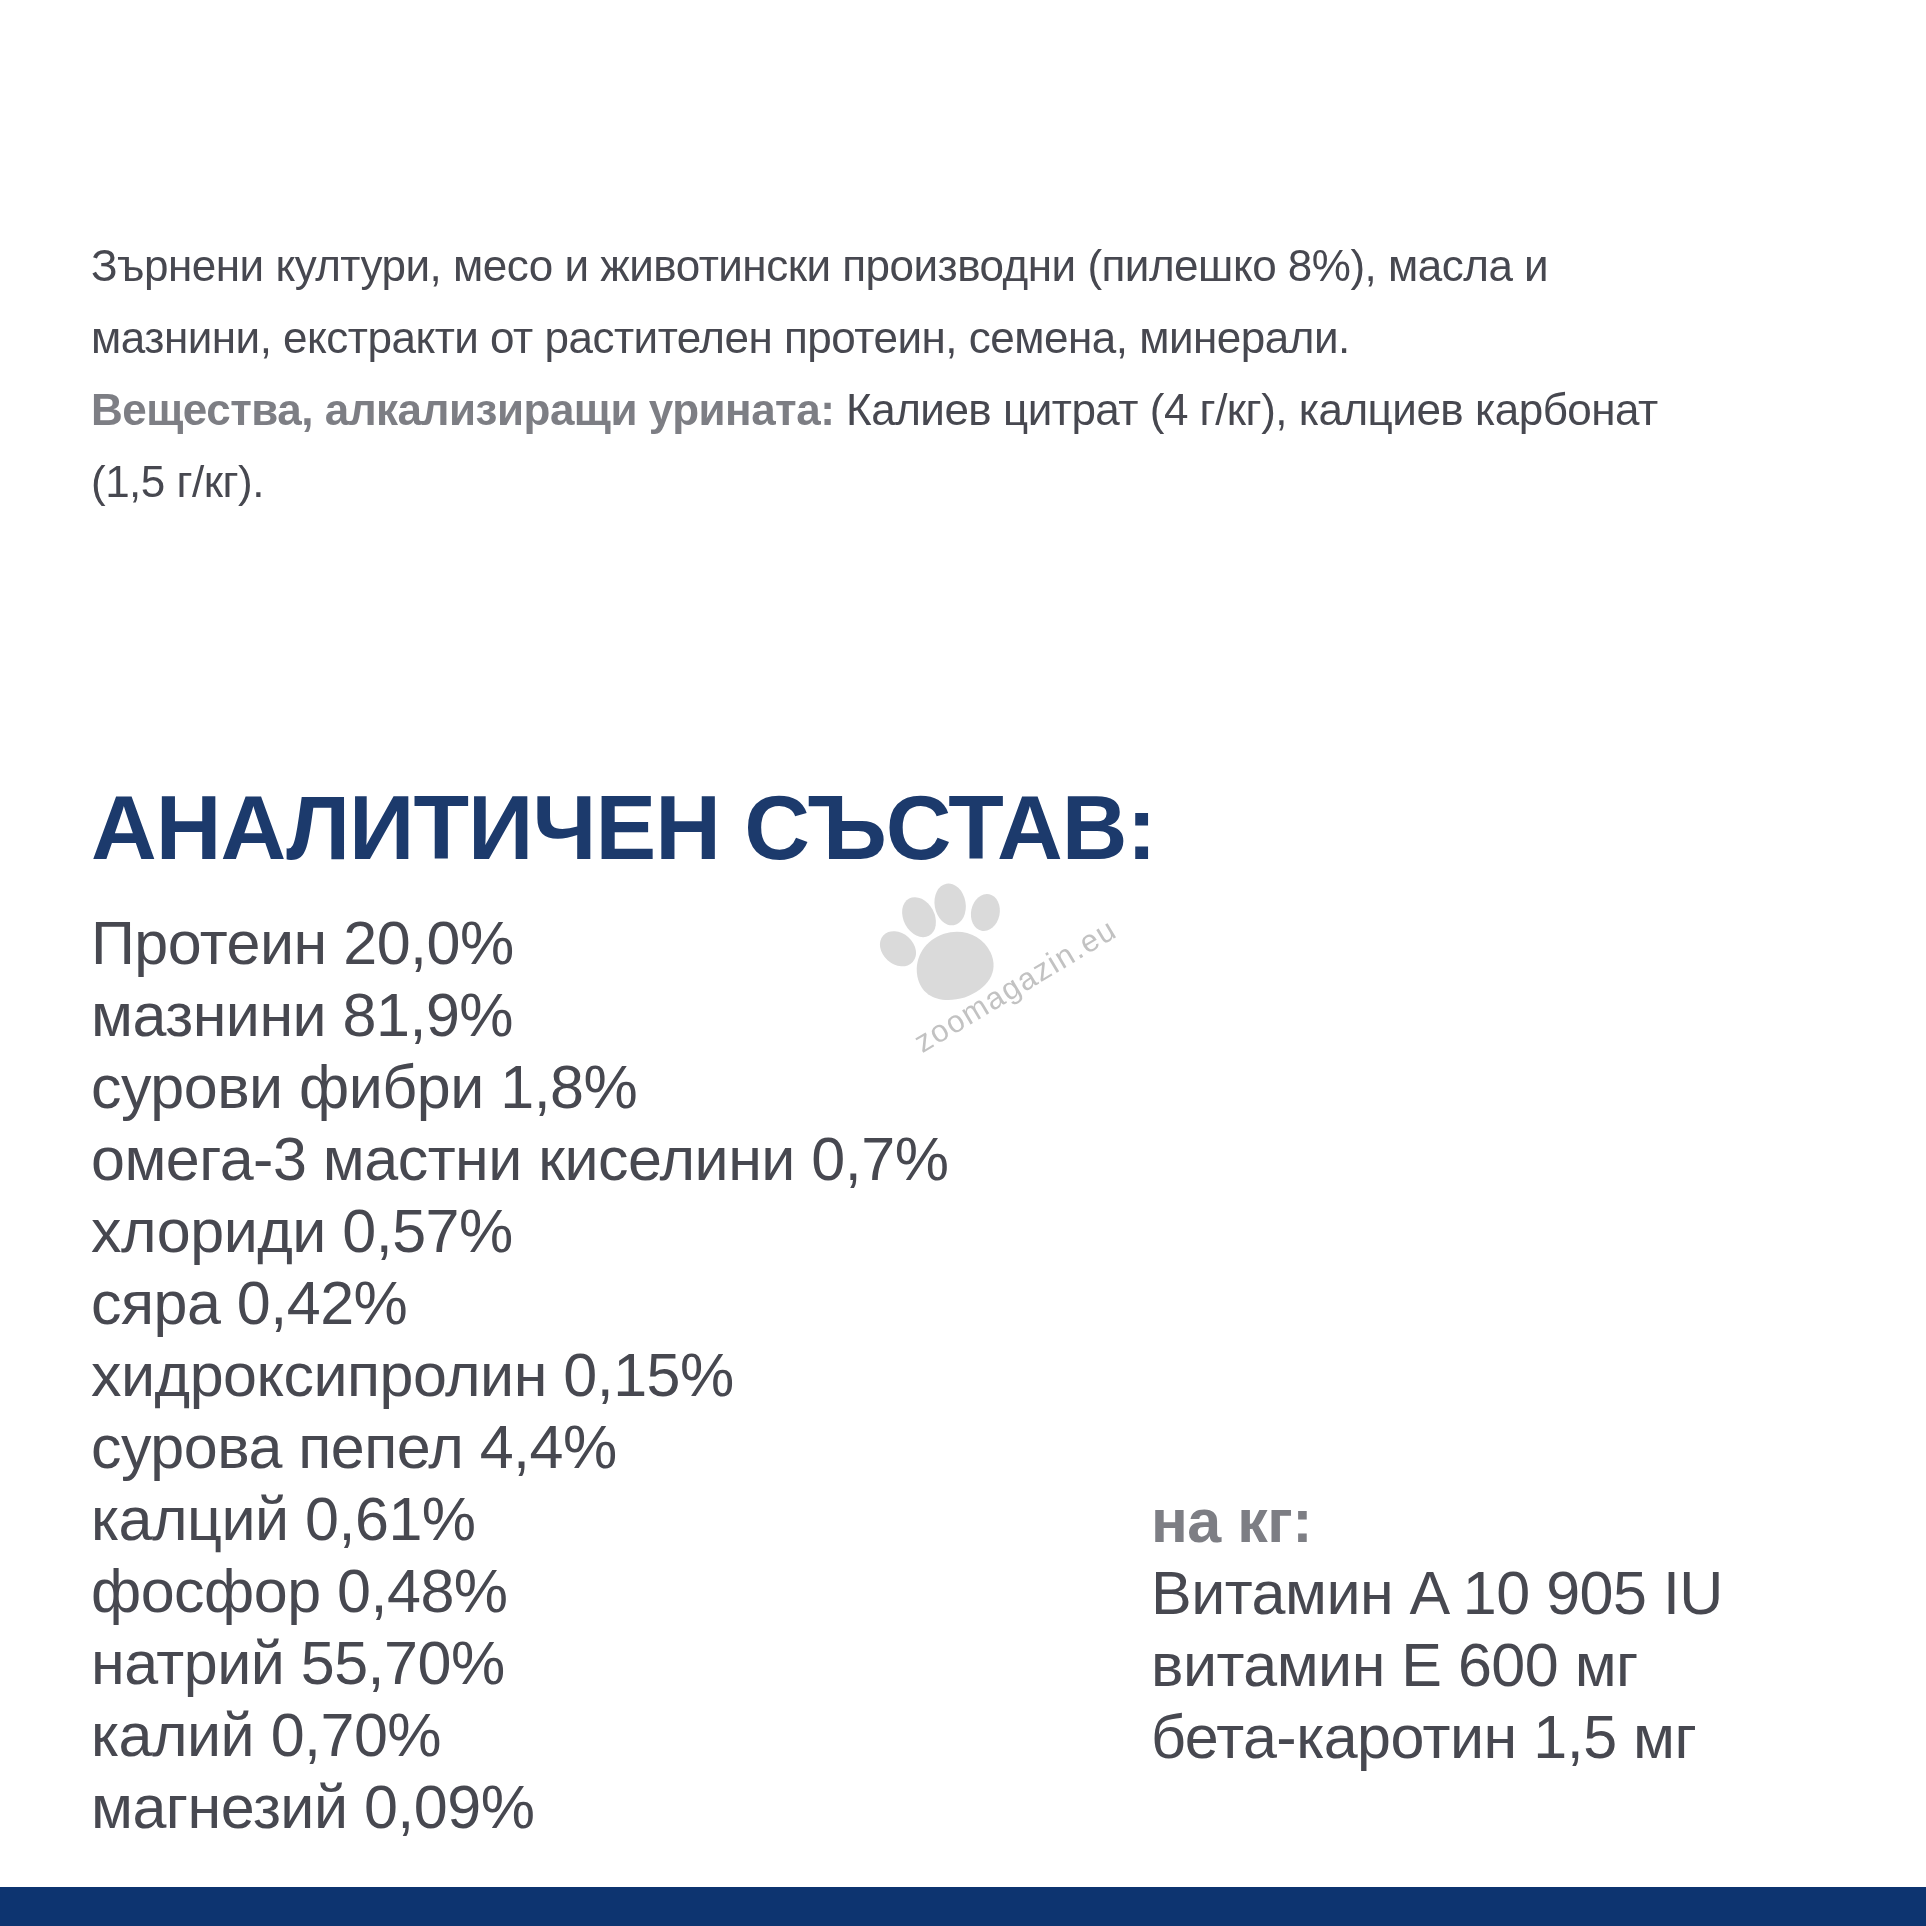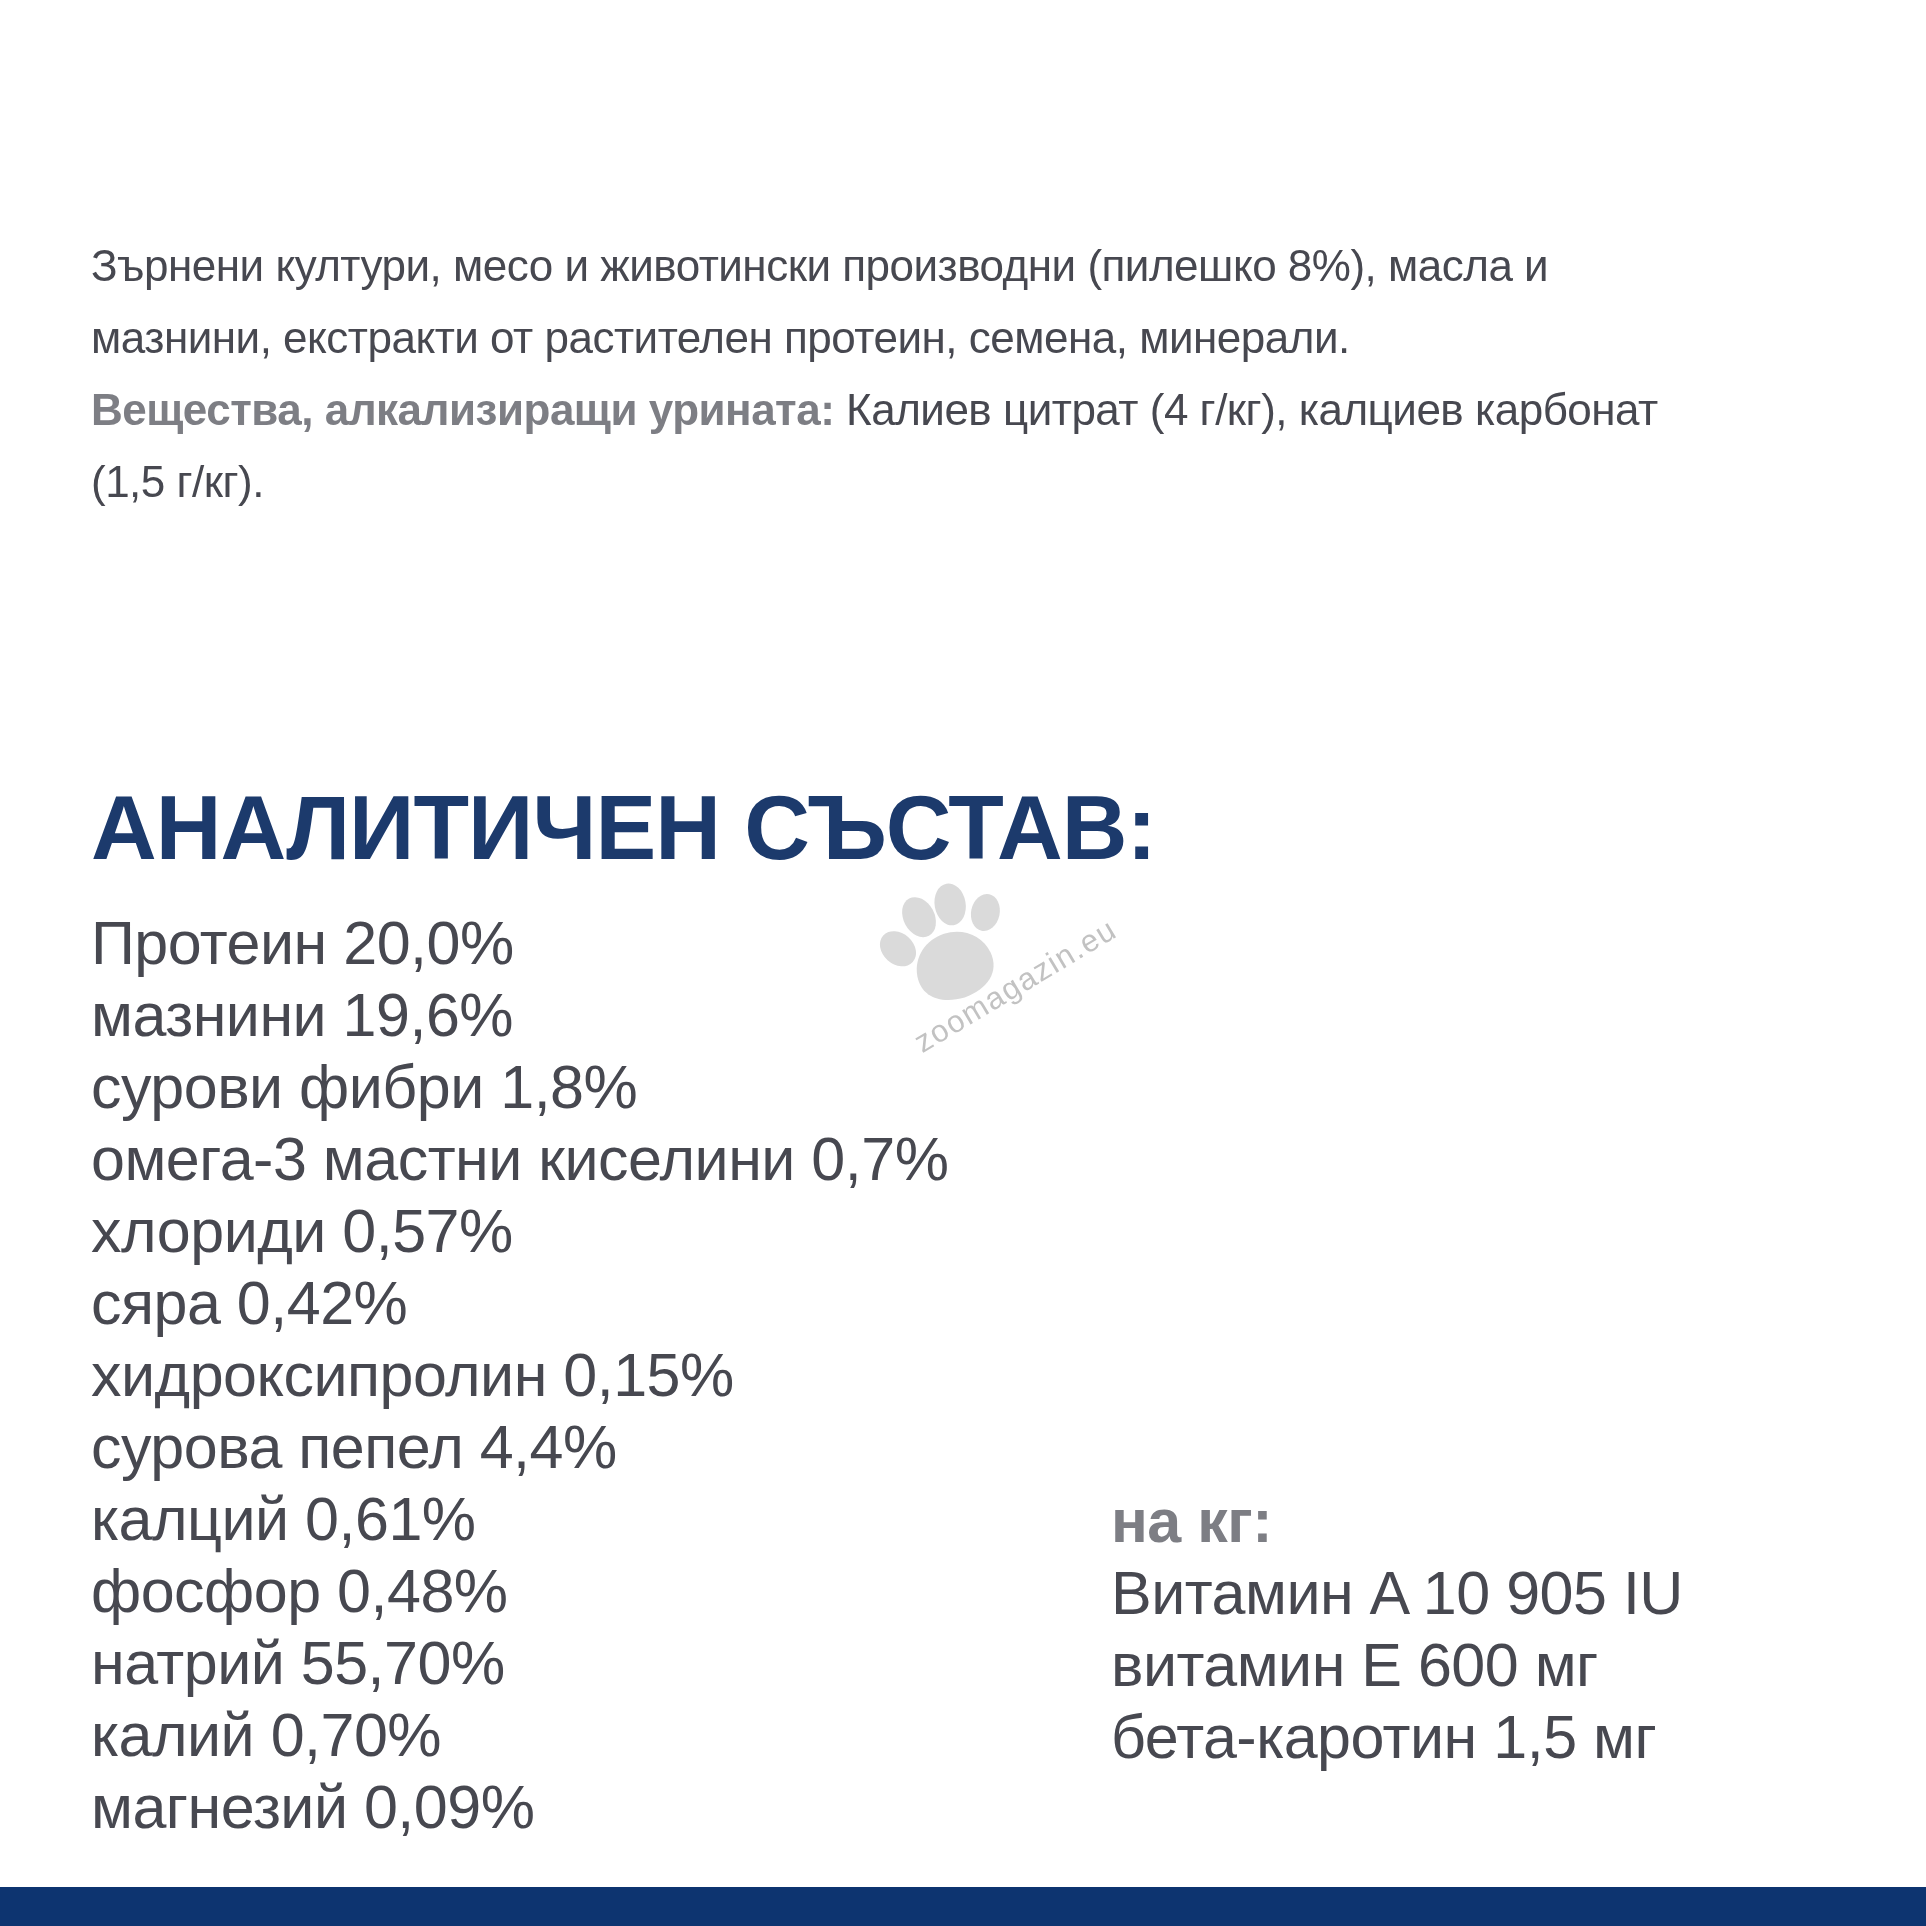--- a/index.html
+++ b/index.html
@@ -44,21 +44,21 @@
     left:91px;
     top:907px;
     font-size:61px;
     line-height:72px;
     color:var(--body-text,#474850);
     letter-spacing:-0.5px;
     white-space:nowrap;
   }
   .per-kg{
     position:absolute;
-    left:1111px;
+    left:1151px;
     top:1485px;
     font-size:61px;
     line-height:72px;
     color:var(--body-text,#474850);
     letter-spacing:-0.5px;
     white-space:nowrap;
   }
   .per-kg-label{
     font-weight:700;
     color:var(--gray-bold,#7d7e84);
@@ -118,21 +118,21 @@
         <path d="M 59,50 C 74,50 88,60 90,76 C 92,93 79,103 59,104 C 39,103 26,93 28,76 C 30,60 44,50 59,50 Z"></path>
       </g>
     </svg>
     <div class="wm-text">zoomagazin.eu</div>
   </div>
 
   <h1 class="section-title" id="analytical-title">АНАЛИТИЧЕН СЪСТАВ:</h1>
 
   <div class="nutrient-list">
       <div>Протеин 20,0%</div>
-      <div>мазнини 19,6%</div>
+      <div>мазнини 81,9%</div>
       <div>сурови фибри 1,8%</div>
       <div>омега-3 мастни киселини 0,7%</div>
       <div>хлориди 0,57%</div>
       <div>сяра 0,42%</div>
       <div>хидроксипролин 0,15%</div>
       <div>сурова пепел 4,4%</div>
       <div>калций 0,61%</div>
       <div>фосфор 0,48%</div>
       <div>натрий 55,70%</div>
       <div>калий 0,70%</div>

